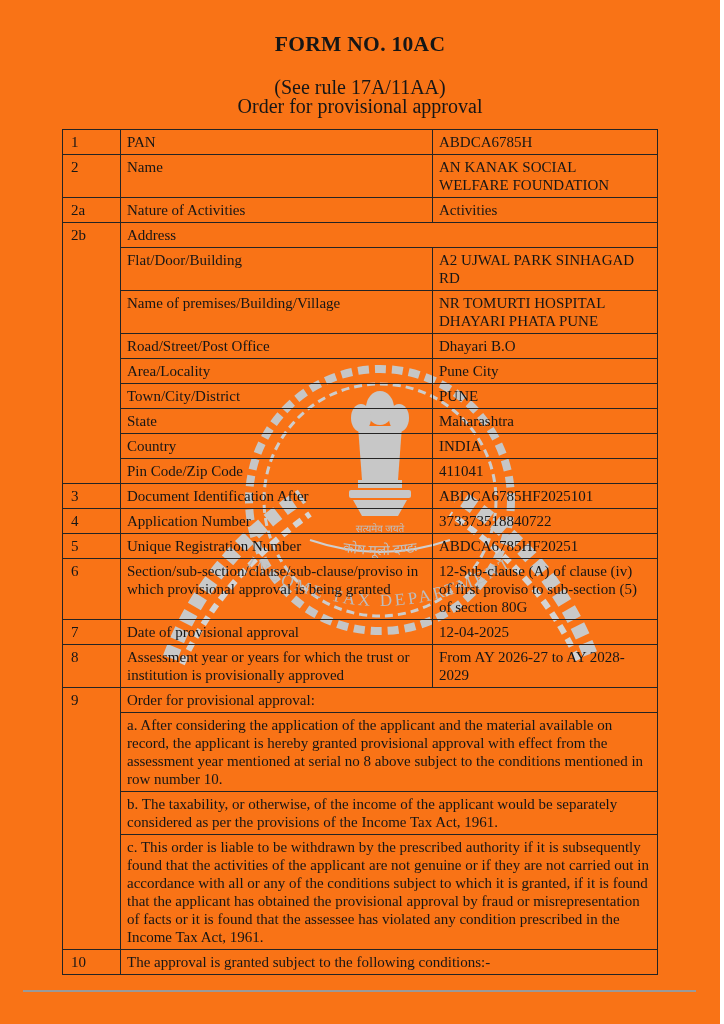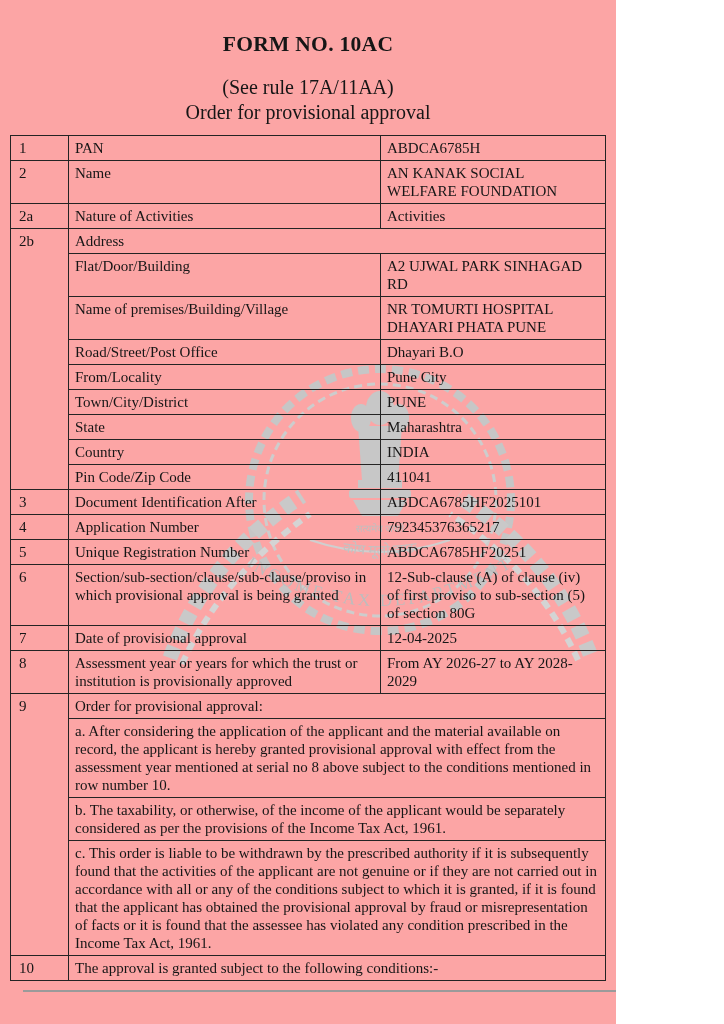--- a/index.html
+++ b/index.html
@@ -4,35 +4,35 @@
 <style>
   html, body { margin: 0; padding: 0; }
   body {
     width: 724px; height: 1024px;
     background: #ffffff;
     font-family: "Liberation Serif", serif;
     color: #161616;
   }
   .page {
     position: relative;
-    width: 616px; height: 1024px;
+    width: 720px; height: 1024px;
     overflow: hidden;
-    background: #fca5a5;
+    background: #f97316;
   }
   .form-title {
     margin: 31px 0 0 0;
     text-align: center;
     font-size: 21.5px;
     line-height: 26px;
     font-weight: 700;
     letter-spacing: 0.3px;
   }
   .subline { text-align: center; font-size: 20px; line-height: 18px; }
   .subline.rule  { margin-top: 21px; }
-  .subline.order { margin-top: 7px; }
+  .subline.order { margin-top: 1px; }
 
   table.form-table {
     position: relative; z-index: 2;
     width: 595px;
     margin: 14px auto 0 auto;
     border-collapse: collapse;
     table-layout: fixed;
     background: transparent;
   }
   td {
@@ -147,21 +147,21 @@
     </tr>
     <tr>
       <td class="label">Name of premises/Building/Village</td>
       <td class="value">NR TOMURTI HOSPITAL DHAYARI PHATA PUNE</td>
     </tr>
     <tr>
       <td class="label">Road/Street/Post Office</td>
       <td class="value">Dhayari B.O</td>
     </tr>
     <tr>
-      <td class="label">From/Locality</td>
+      <td class="label">Area/Locality</td>
       <td class="value">Pune City</td>
     </tr>
     <tr>
       <td class="label">Town/City/District</td>
       <td class="value">PUNE</td>
     </tr>
     <tr>
       <td class="label">State</td>
       <td class="value">Maharashtra</td>
     </tr>
@@ -176,21 +176,21 @@
 
     <tr>
       <td class="num">3</td>
       <td class="label">Document Identification After</td>
       <td class="value">ABDCA6785HF2025101</td>
     </tr>
 
     <tr>
       <td class="num">4</td>
       <td class="label">Application Number</td>
-      <td class="value">792345376365217</td>
+      <td class="value">373373518840722</td>
     </tr>
 
     <tr>
       <td class="num">5</td>
       <td class="label">Unique Registration Number</td>
       <td class="value">ABDCA6785HF20251</td>
     </tr>
 
     <tr>
       <td class="num">6</td>

